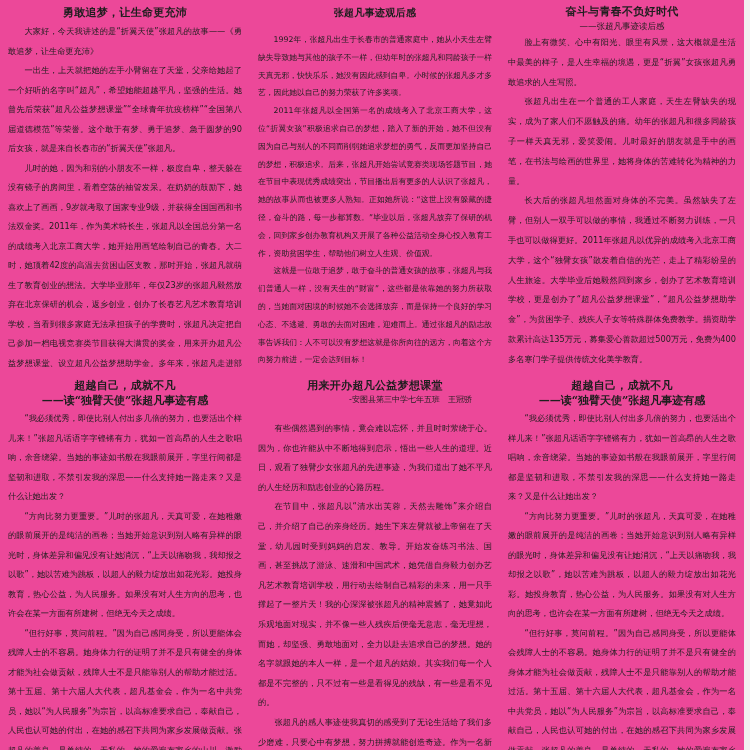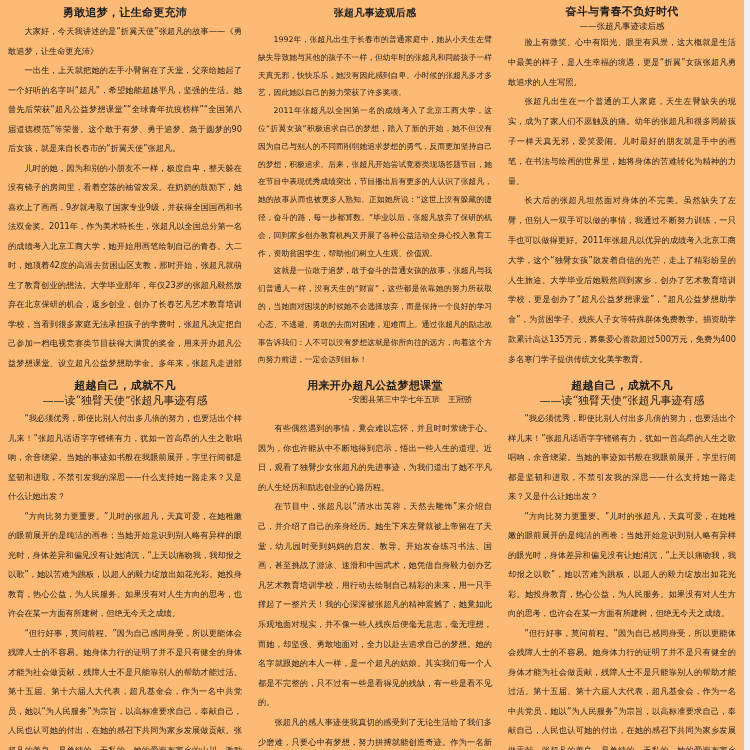--- a/index.html
+++ b/index.html
@@ -13,41 +13,41 @@
   .grid {
     position: absolute; left: 0; top: 0;
     width: 750px; height: 750px;
     display: grid;
     grid-template-columns: 250px 250px 250px;
     grid-template-rows: 375px 375px;
   }
   .panel {
     position: relative;
     overflow: hidden;
-    background: #fdba74;
+    background: #ec4899;
     padding: 0 8px 0 8px;
     box-sizing: border-box;
   }
   .panel.p3, .panel.p6 { padding-right: 14px; }
   .right-strip {
     position: absolute; right: 0; top: 0; width: 6px; height: 750px;
     background: #f1f1f1;
   }
   .title {
     font-family: "DejaVu Serif", serif;
     font-weight: bold;
     font-size: 11px;
     text-align: center;
     margin: 0;
     line-height: 14px;
     letter-spacing: 0.3px;
   }
   .subtitle {
     font-family: "DejaVu Serif", serif;
-    font-weight: normal;
+    font-weight: bold;
     font-size: 11px;
     text-align: center;
     margin: 0;
     line-height: 16px;
   }
   .subtitle-plain {
     font-size: 8.5px;
     text-align: center;
     line-height: 14px;
     margin: 0;

